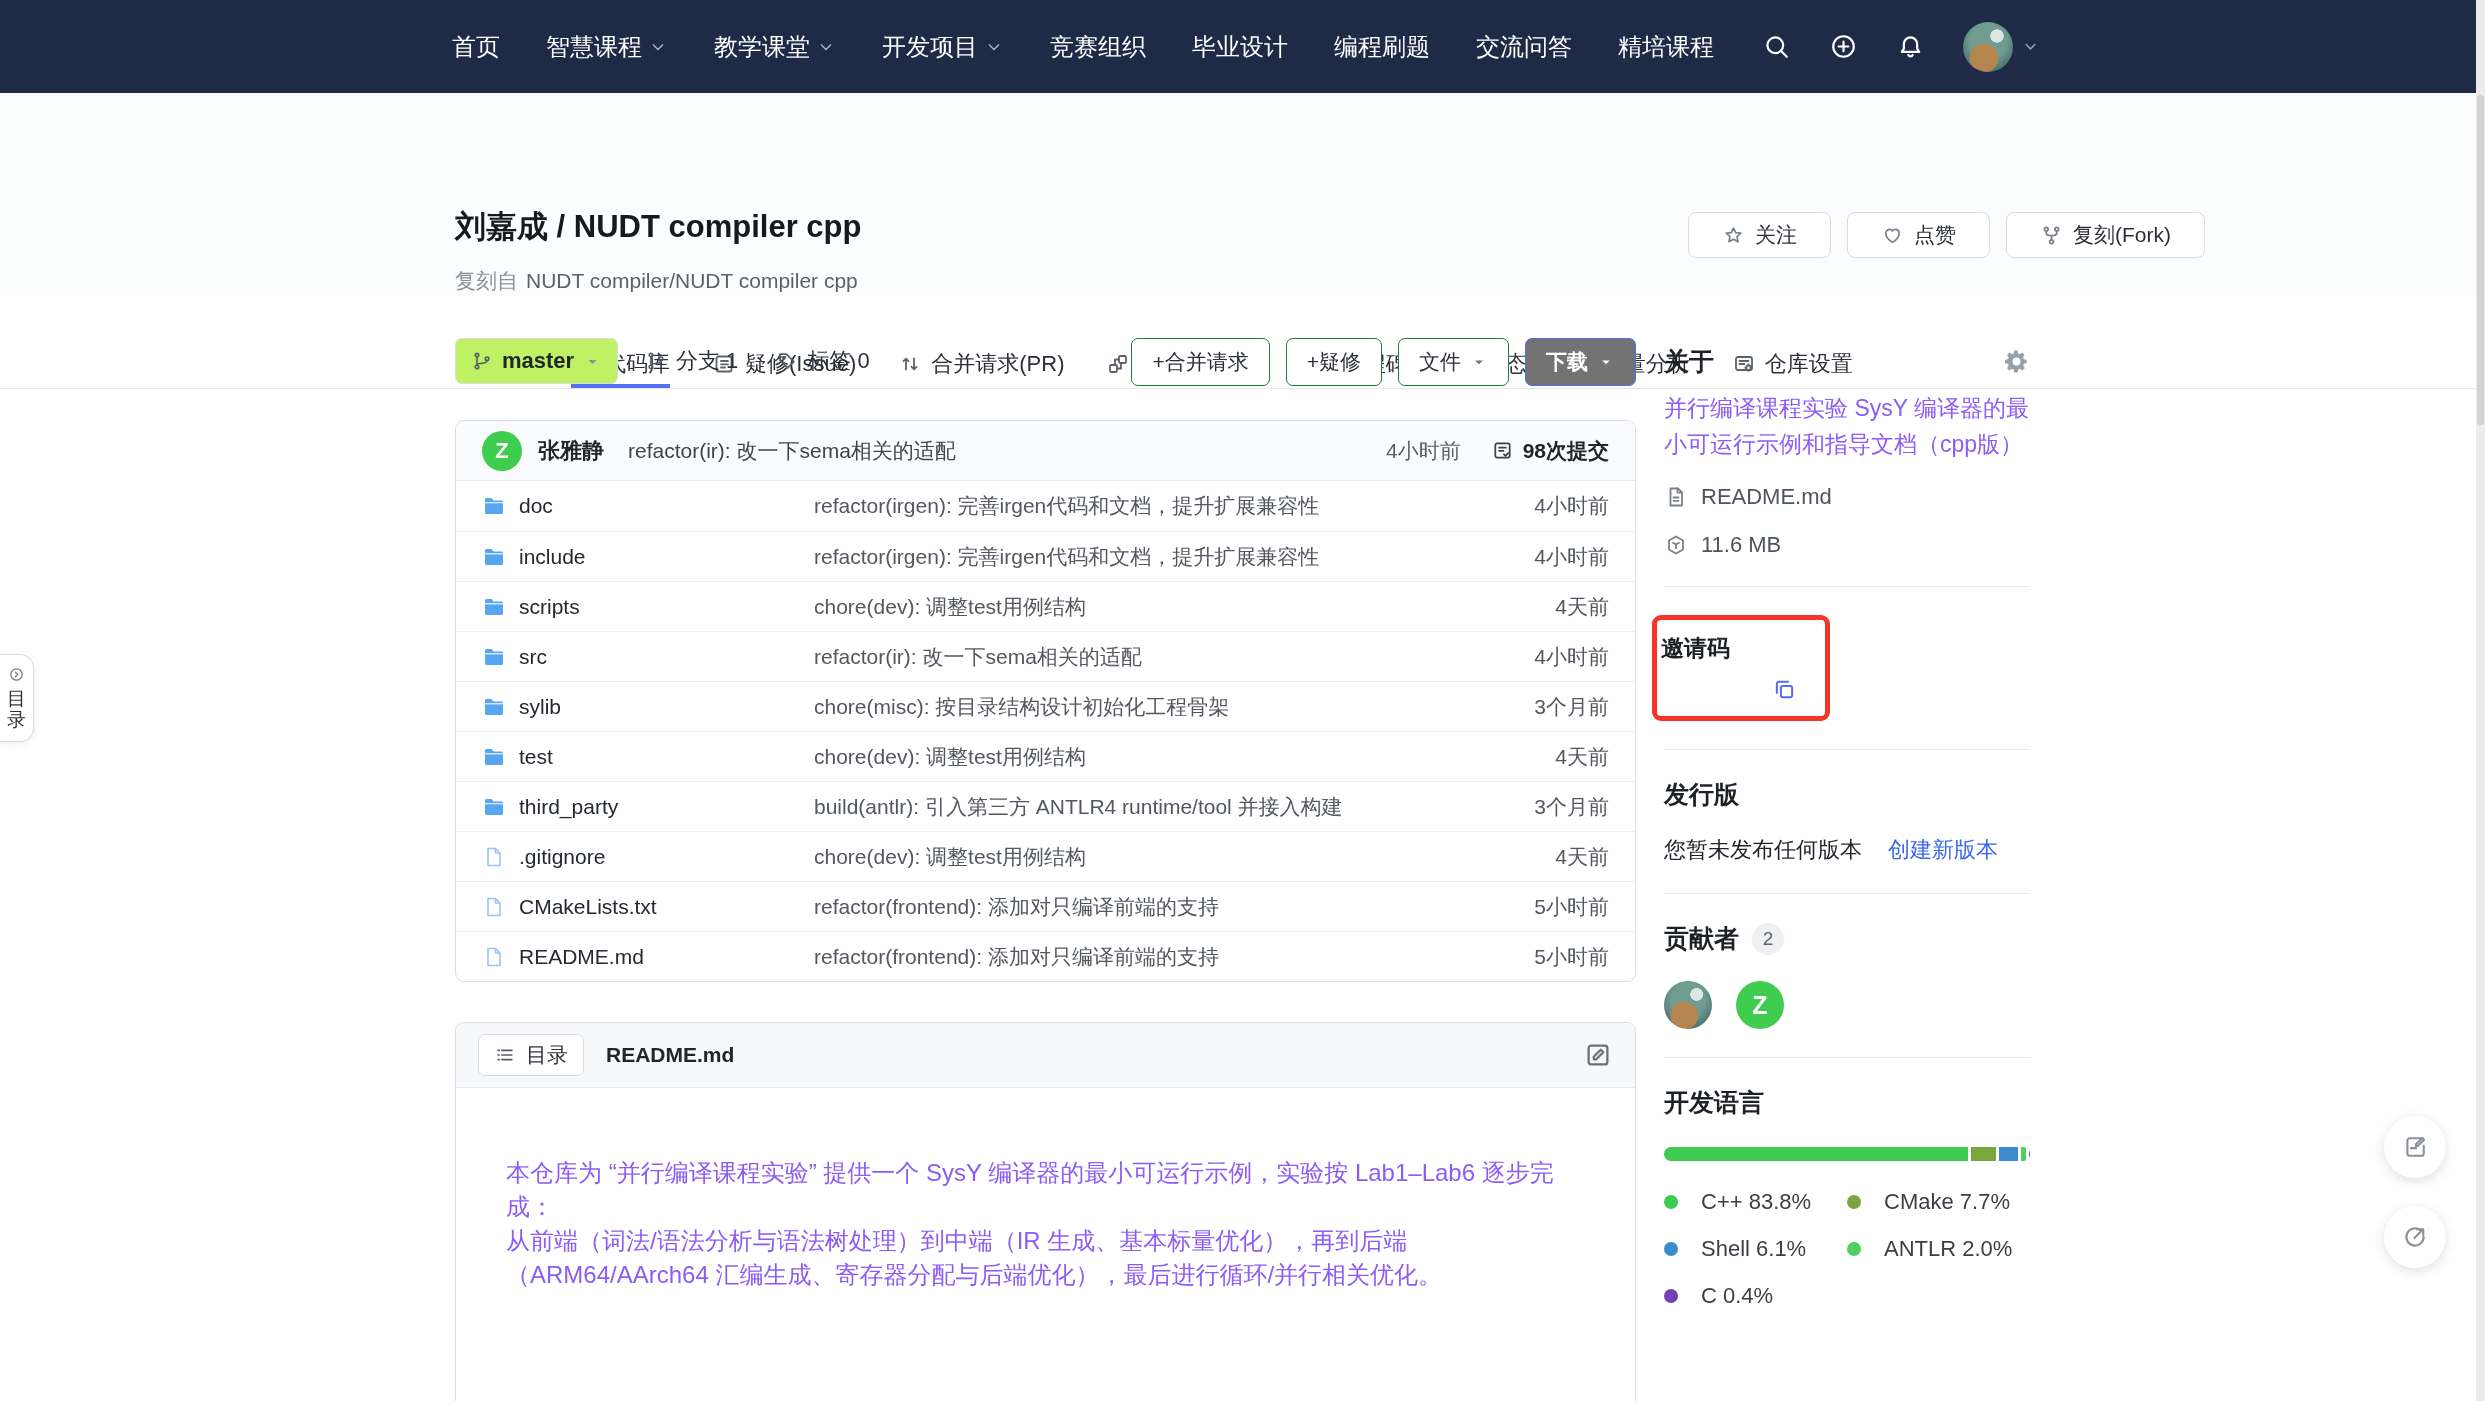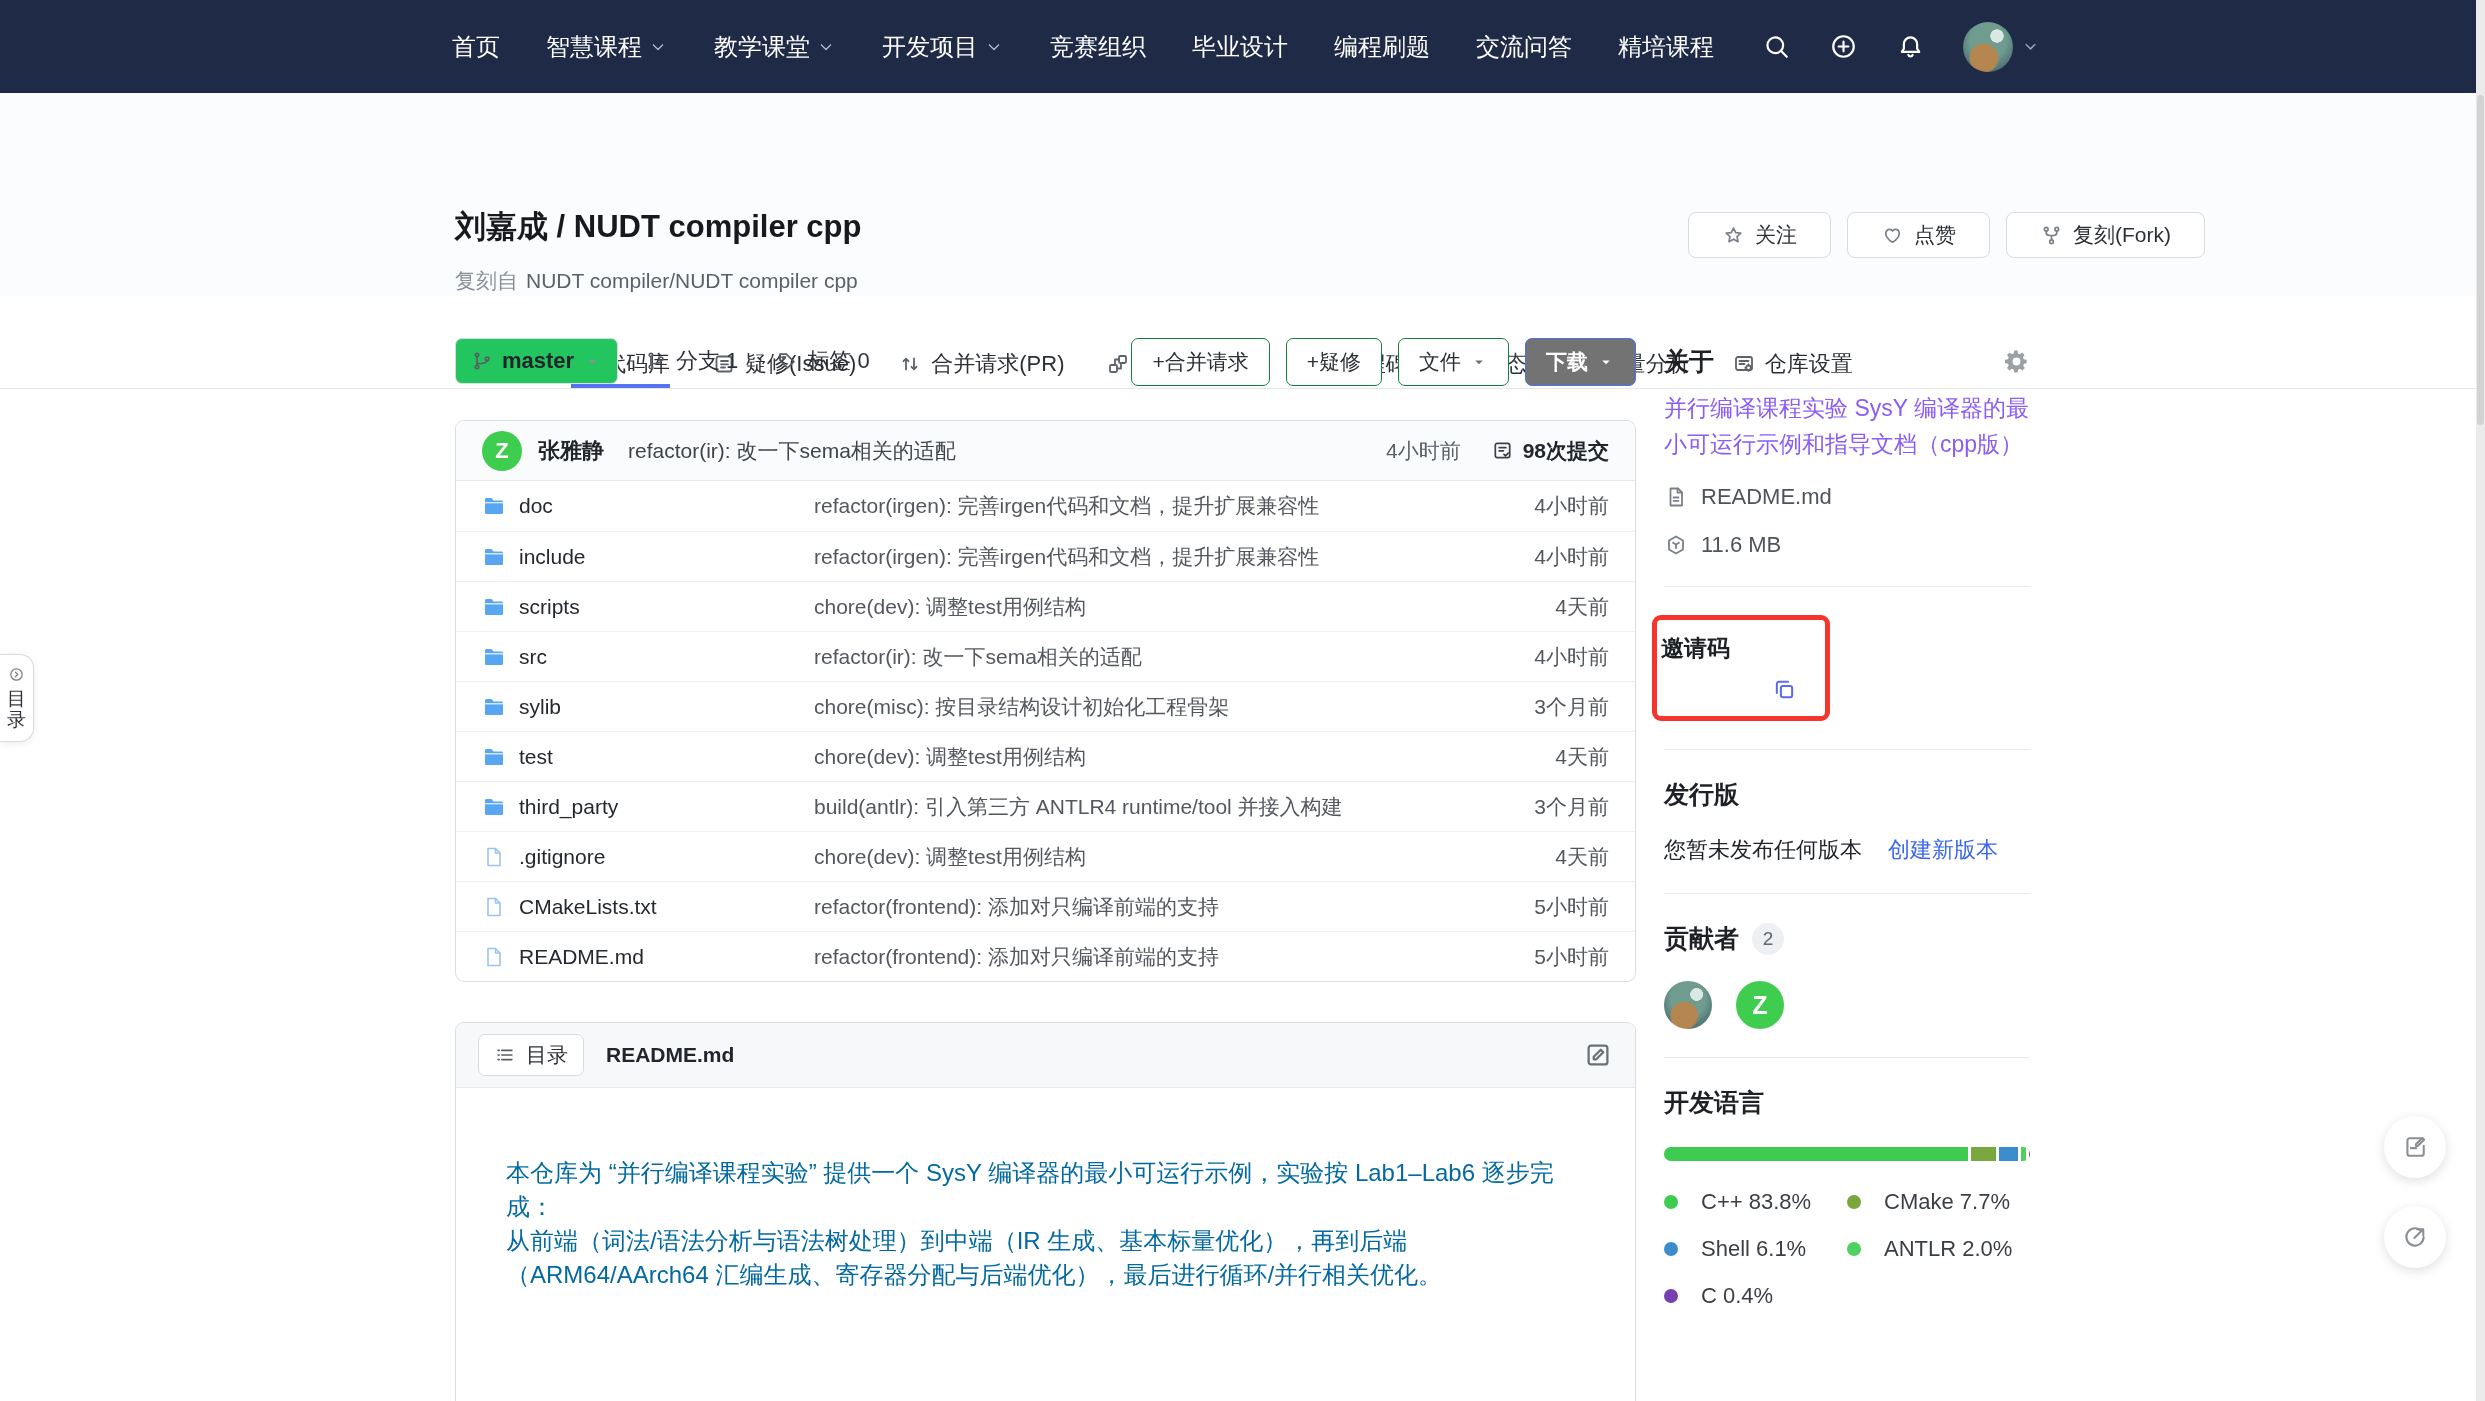--- a/index.html
+++ b/index.html
@@ -36,21 +36,21 @@
   .tabs { position:absolute; left:452px; top:251px; display:flex; gap:42px; height:45px; }
   .tab { display:flex; align-items:center; gap:9px; font-size:22px; color:#2c3036; height:100%;
       border-bottom:5px solid transparent; cursor:pointer; white-space:nowrap; }
   .tab .icon { width:24px; height:24px; color:#5d636b; }
   .tab.active { border-bottom-color:#5472f2; }
   .tabs-line { position:absolute; left:0; top:295px; width:2485px; height:1px; background:#e5e7eb; }
 
   
   .toolbar { position:absolute; left:455px; top:338px; width:1181px; height:46px; }
   .branch-select { position:absolute; left:0; top:0; height:46px; border:1px solid #d8dbe0; border-radius:7px;
-      background:#22c55e; display:flex; align-items:center; gap:9px; padding:0 15px; font-size:22px; font-weight:600; color:#22262b; cursor:pointer; }
+      background:#bef264; display:flex; align-items:center; gap:9px; padding:0 15px; font-size:22px; font-weight:600; color:#22262b; cursor:pointer; }
   .branch-select .icon { width:22px; height:22px; color:#565c64; }
   .branch-select .caret { width:19px; height:19px; color:#8a9097; }
   .branch-stats { position:absolute; left:190px; top:0; height:46px; display:flex; align-items:center; gap:38px; }
   .stat { display:flex; align-items:center; gap:9px; font-size:22px; color:#2c3036; cursor:pointer; }
   .stat .icon { width:22px; height:22px; color:#565c64; }
   .toolbar-right { position:absolute; right:0; top:0; height:46px; display:flex; gap:16px; }
   .tbtn { height:48px; padding:0 20px; display:flex; align-items:center; gap:9px; border:1px solid #15803d;
       border-radius:7px; background:#fff; font-size:21px; color:#2c3036; cursor:pointer; white-space:nowrap; }
   .tbtn .caret { width:18px; height:18px; color:#6a7078; }
   .tbtn.primary { background:#737373; border-color:#4a6ef5; color:#fff; font-weight:600; }
@@ -80,21 +80,21 @@
   .readme-card { position:absolute; left:455px; top:1022px; width:1181px; height:380px; background:#fff;
       border:1px solid #dadde2; border-bottom:none; border-radius:9px 9px 0 0; overflow:hidden; }
   .readme-head { height:65px; background:#f6f8fa; border-bottom:1px solid #e7e9ee; display:flex; align-items:center; padding:0 22px; }
   .toc-btn { height:42px; padding:0 15px; border:1px solid #d8dbe0; border-radius:7px; background:#fff;
       display:flex; align-items:center; gap:10px; font-size:21px; color:#2c3036; cursor:pointer; }
   .toc-btn .icon { width:22px; height:22px; color:#565c64; }
   .readme-filename { margin-left:22px; font-size:21px; font-weight:700; color:#22262b; }
   .readme-edit { margin-left:auto; width:30px; height:30px; color:#6a7078; cursor:pointer; }
   .readme-body { padding:38px 50px 0; }
   .readme-title { font-size:42px; font-weight:700; color:#17191d; padding-bottom:30px; border-bottom:1px solid #e6e8eb; }
-  .readme-p { margin-top:30px; font-size:24px; line-height:34px; color:#0369a1; }
+  .readme-p { margin-top:30px; font-size:24px; line-height:34px; color:#8b5cf6; }
 
   
   .sidebar { position:absolute; left:1664px; top:345px; width:366px; }
   .sb-head { display:flex; align-items:center; justify-content:space-between; }
   .sb-title { font-size:25px; font-weight:700; color:#1d2025; }
   .gear { width:27px; height:27px; color:#9aa0a8; cursor:pointer; }
   .sb-desc { margin-top:12px; font-size:23px; line-height:36px; color:#8b5cf6; }
   .sb-row { margin-top:22px; display:flex; align-items:center; gap:13px; font-size:22px; color:#4e545c; }
   .sb-row .icon { width:24px; height:24px; color:#7b8189; }
   .sb-divider { height:1px; background:#e8eaee; margin:28px 0; }

